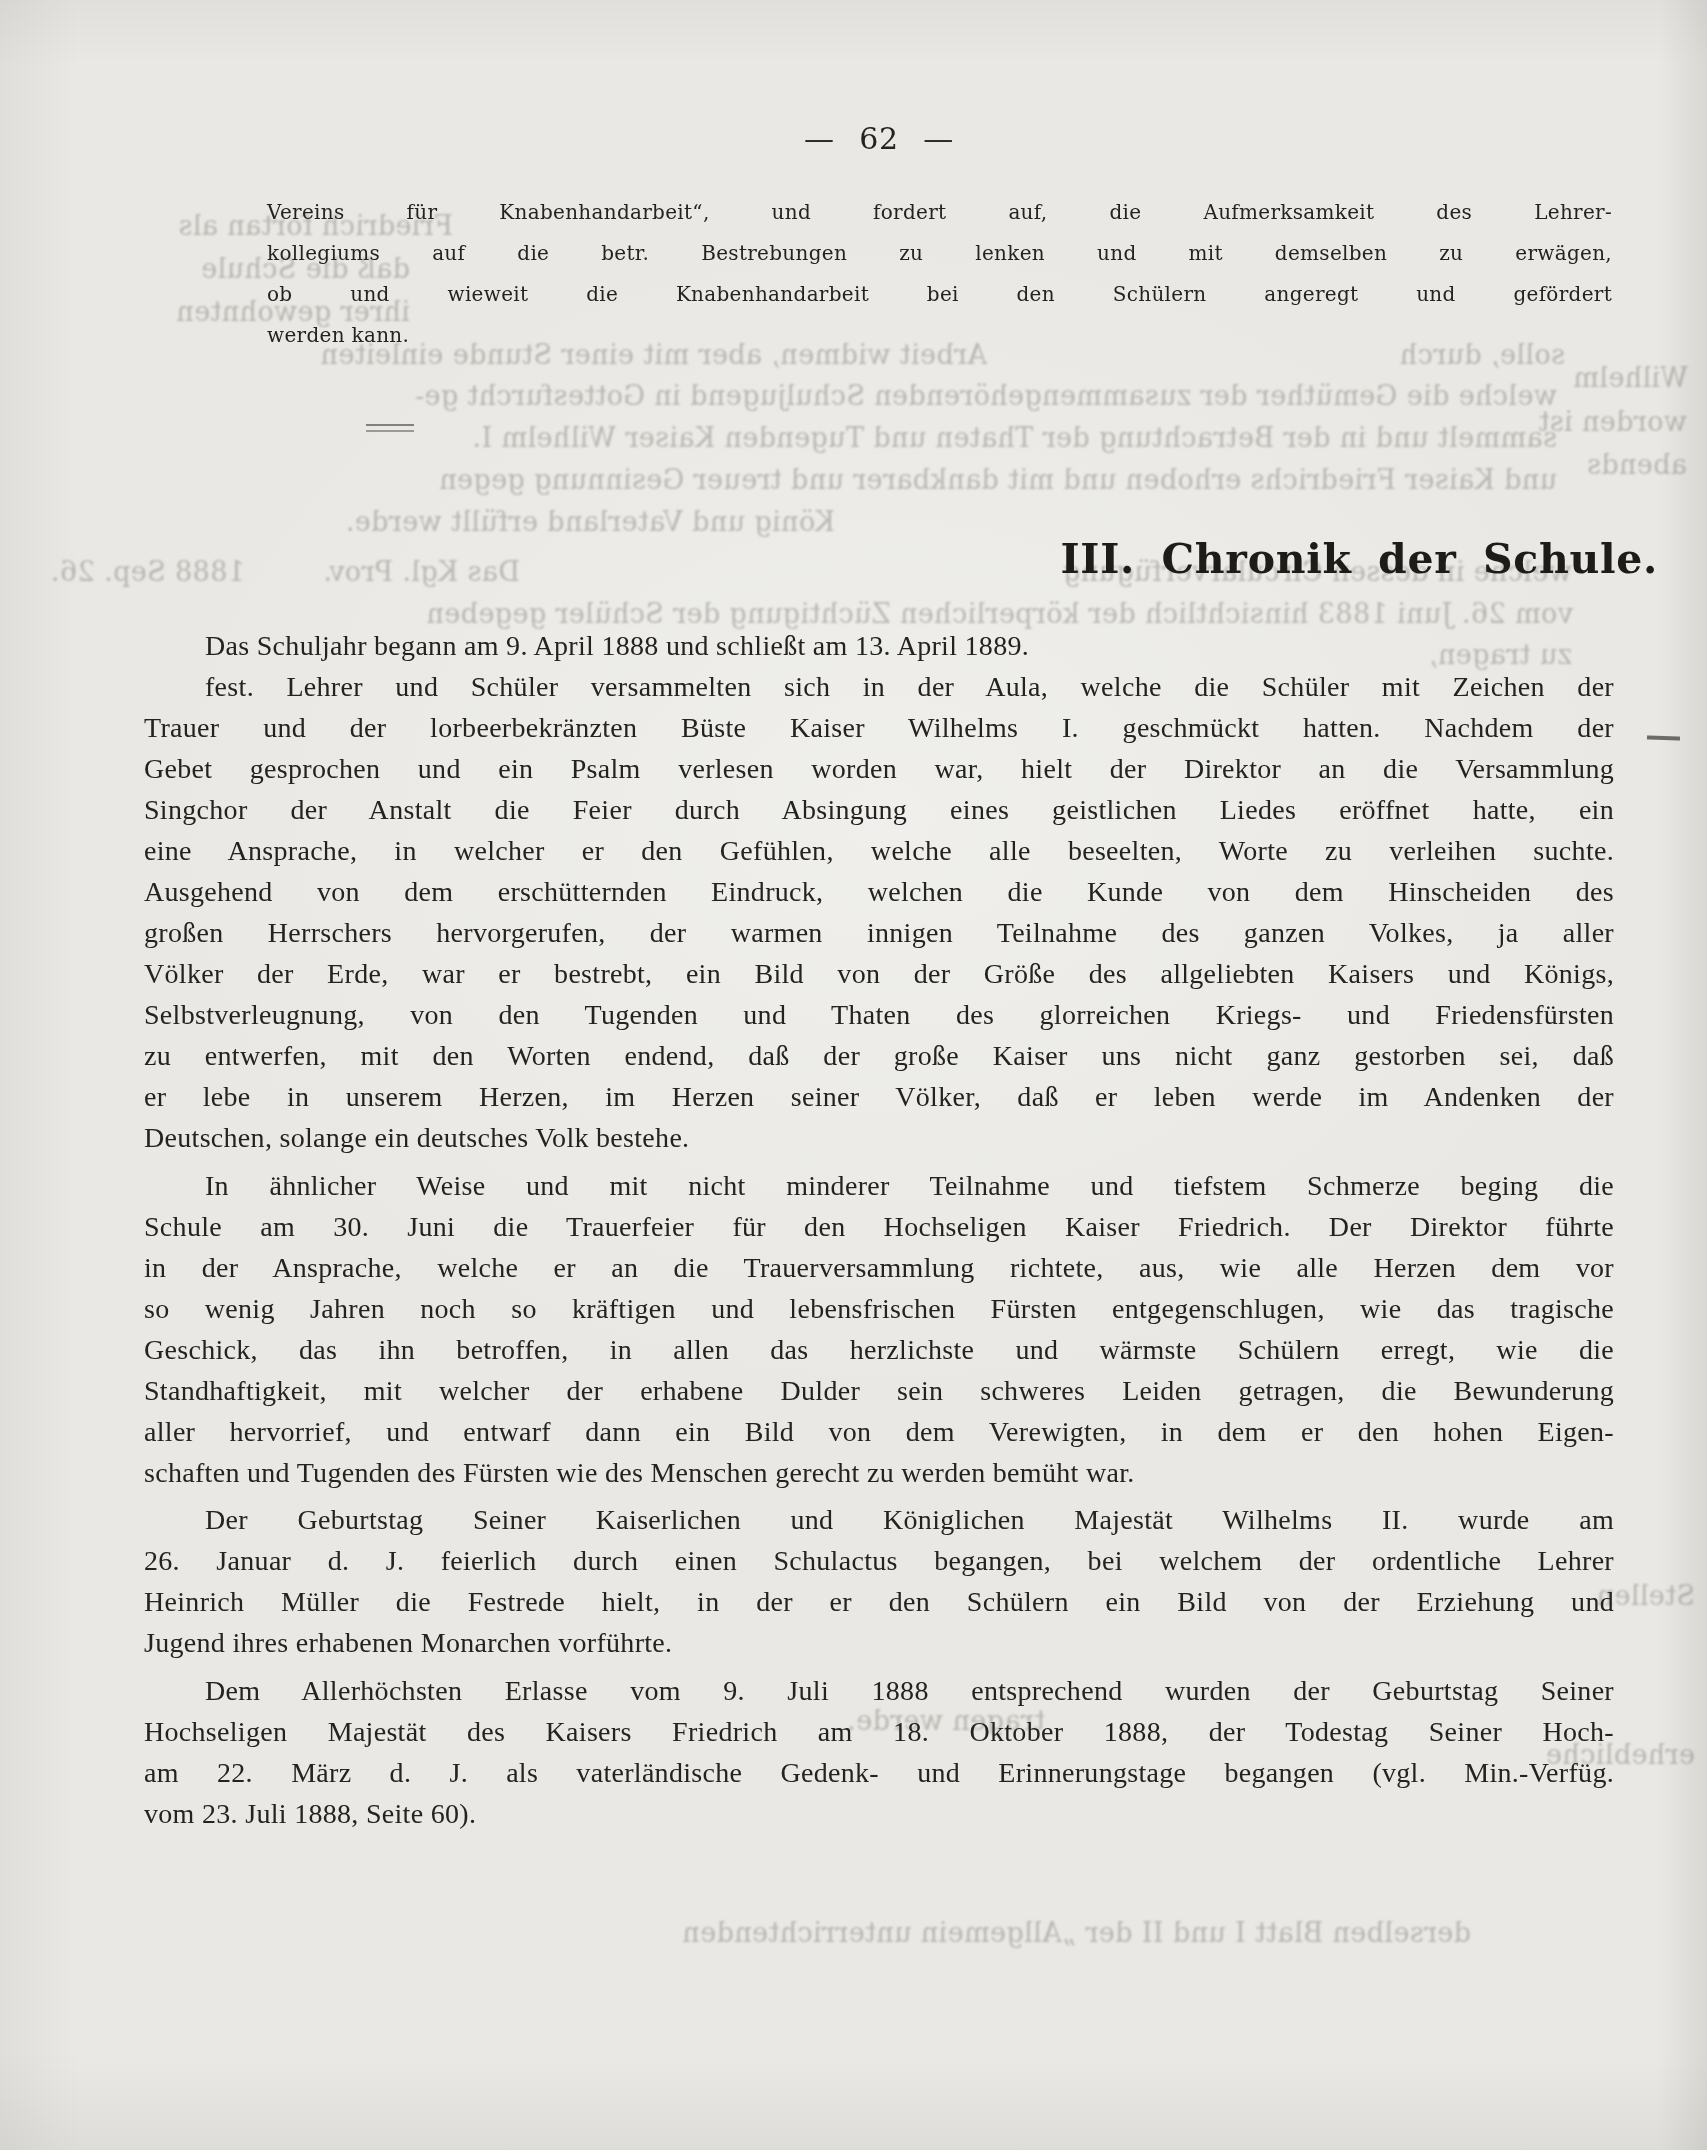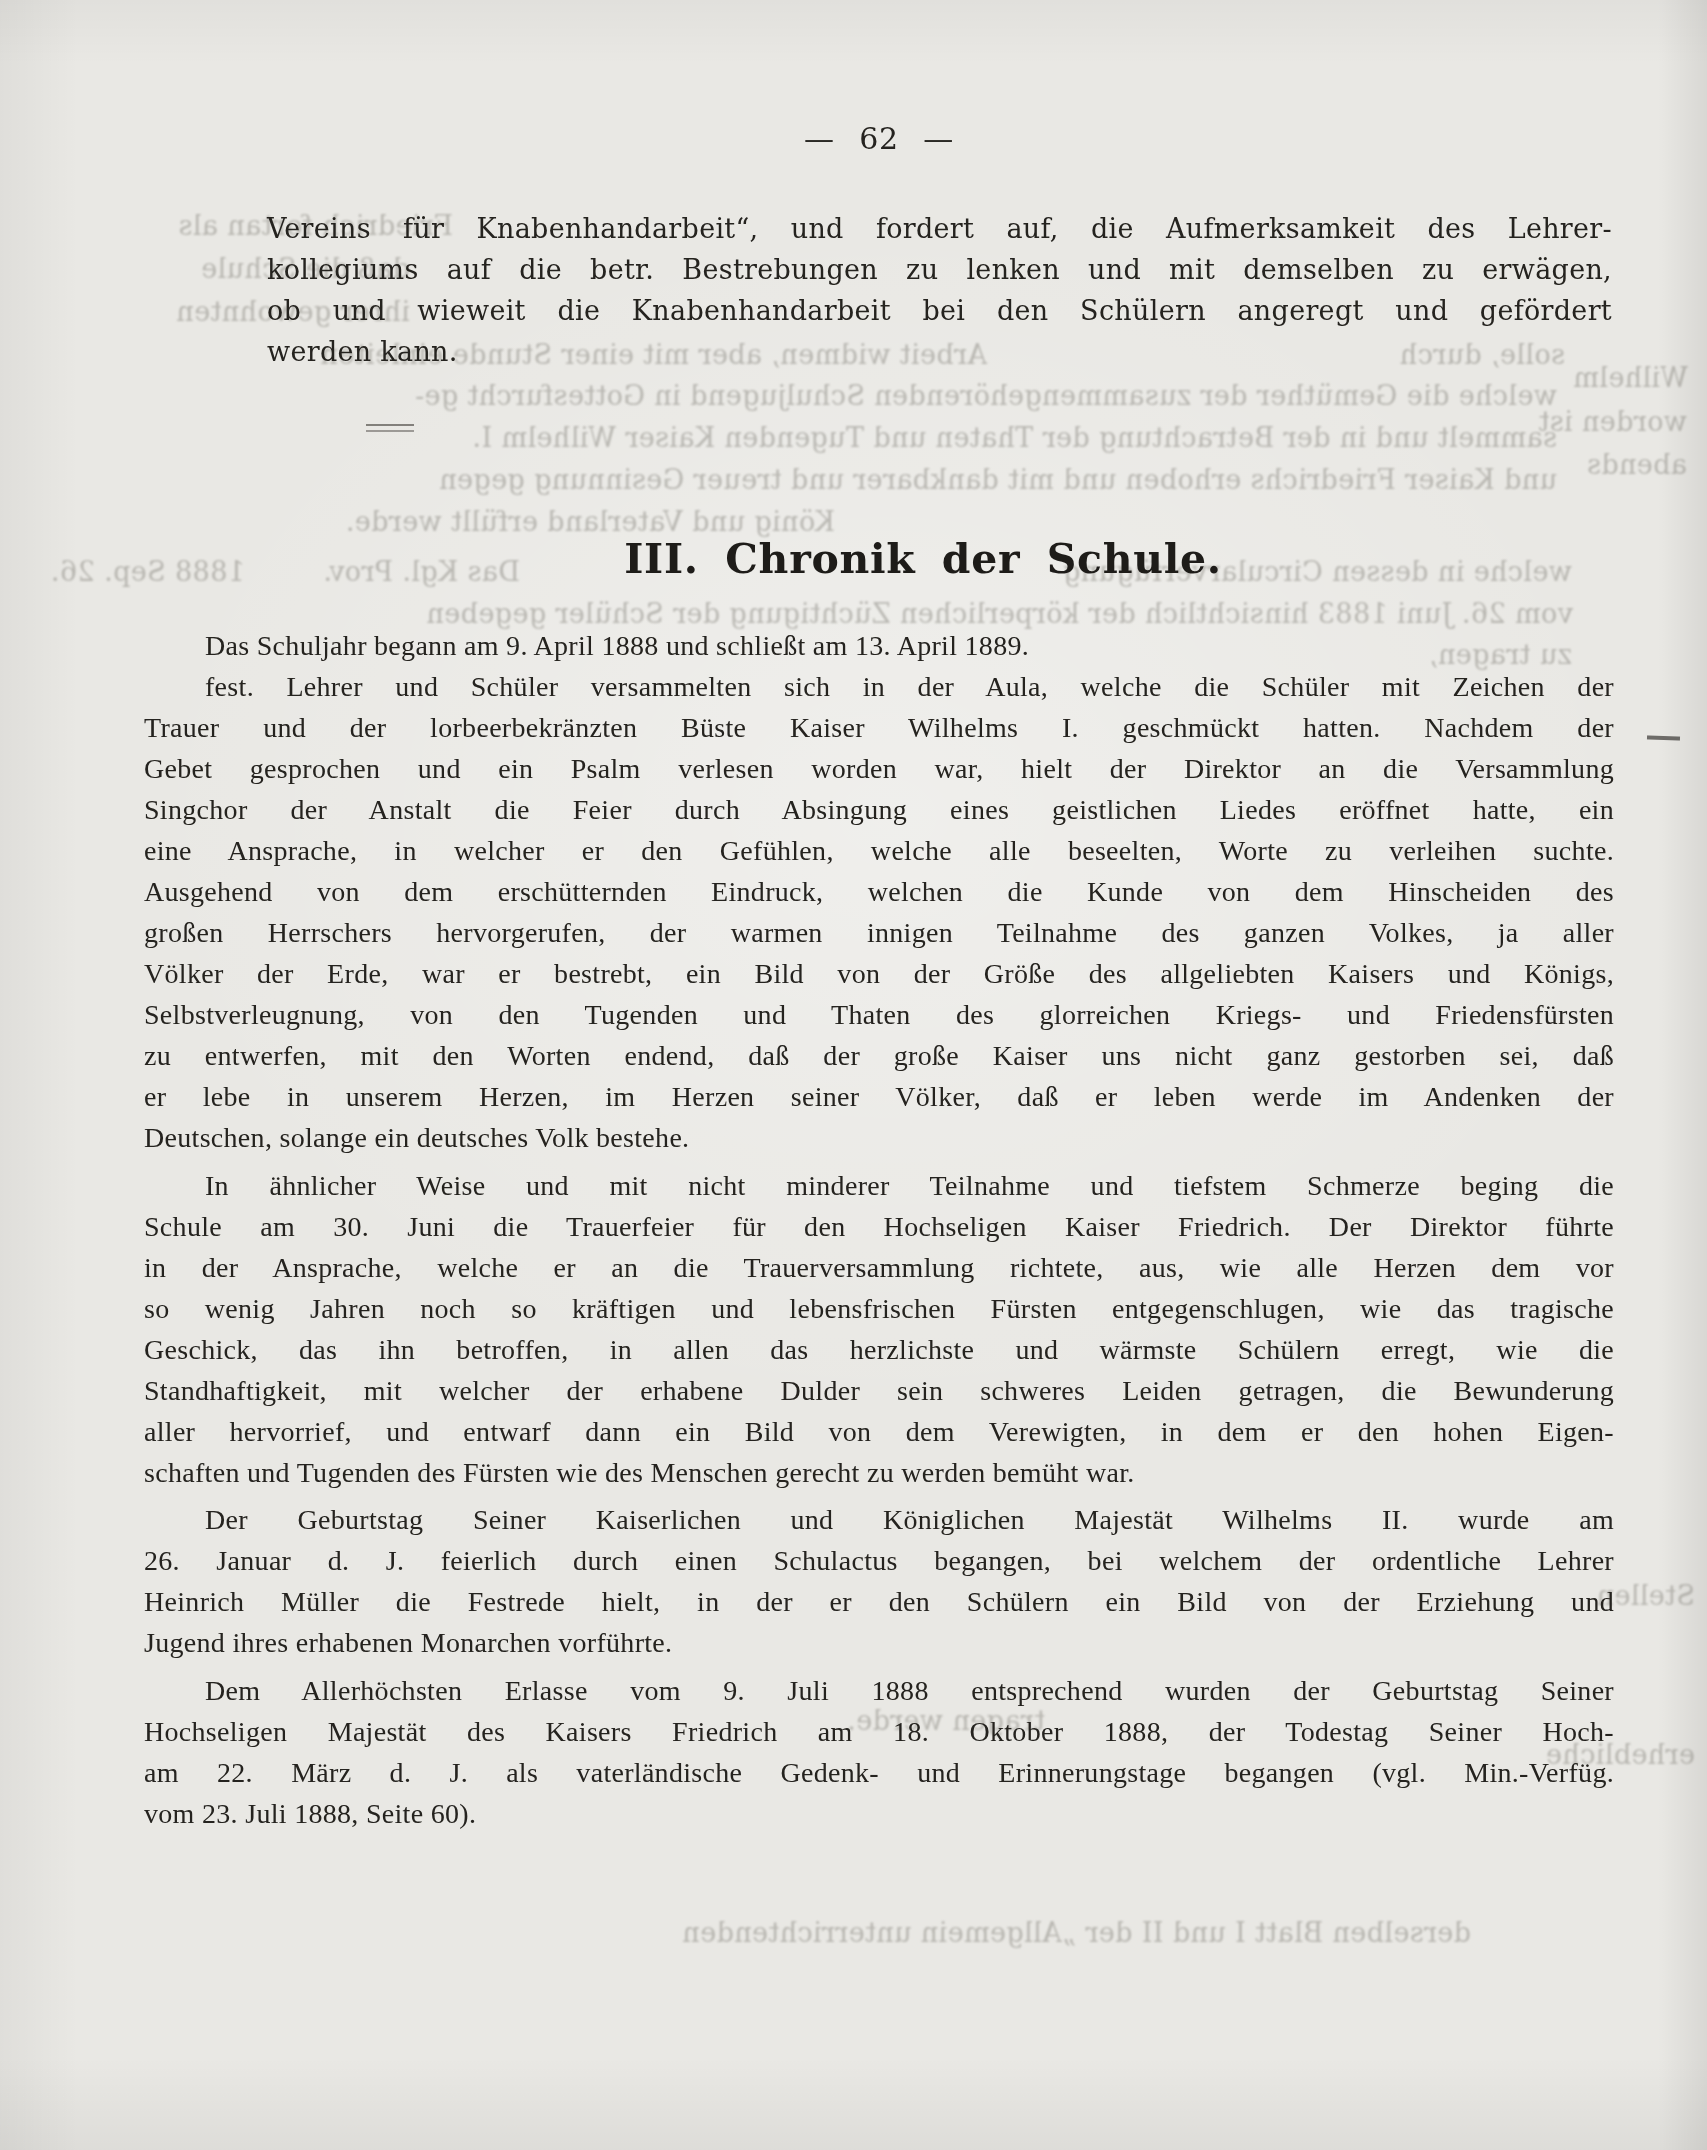--- a/index.html
+++ b/index.html
@@ -19,26 +19,26 @@
       #e9e8e4;
     overflow:hidden;
   }
   
   .pagenum{
     position:absolute; top:121px; left:144px; width:1470px;
     text-align:center; font-size:30px; letter-spacing:0.7px;
   }
   .pagenum .dash{margin:0 24.5px; color:#2b2925;}
   .quote{
-    position:absolute; left:267px; top:208px; width:1345px;
-    font-size:27px; line-height:41px; letter-spacing:0.3px;
+    position:absolute; left:267px; top:192px; width:1345px;
+    font-size:20px; line-height:41px; letter-spacing:0.3px;
   }
   .heading{
     position:absolute; left:188px; top:535px; width:1470px;
-    text-align:center; font-weight:bold; font-size:41px;
+    text-align:right; font-weight:bold; font-size:41px;
     word-spacing:11.5px; letter-spacing:0.7px; color:#1e1c19;
   }
   .body{
     position:absolute; left:144px; top:625px; width:1470px;
     font-size:28px; line-height:41px; letter-spacing:0.3px;
   }
   .para{margin:0;font-family:Liberation Serif, serif;}
   .para.spaced{margin-top:6.5px;}
   .line{ text-align:justify; }
   .para .line:not(:last-child), .quote .line:not(:last-child){ text-align-last:justify; }

